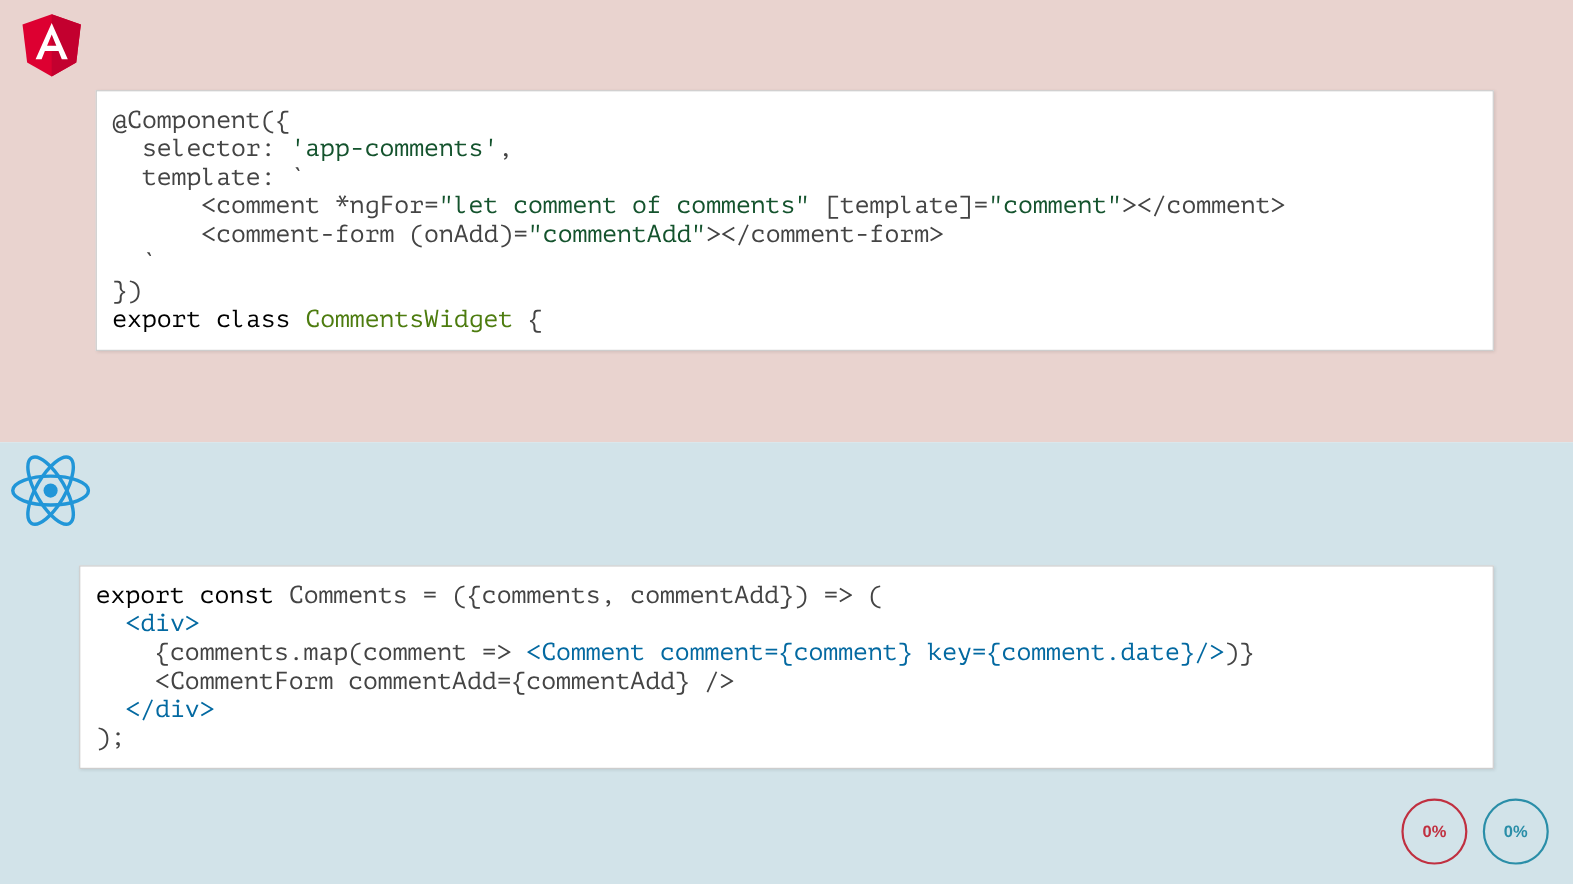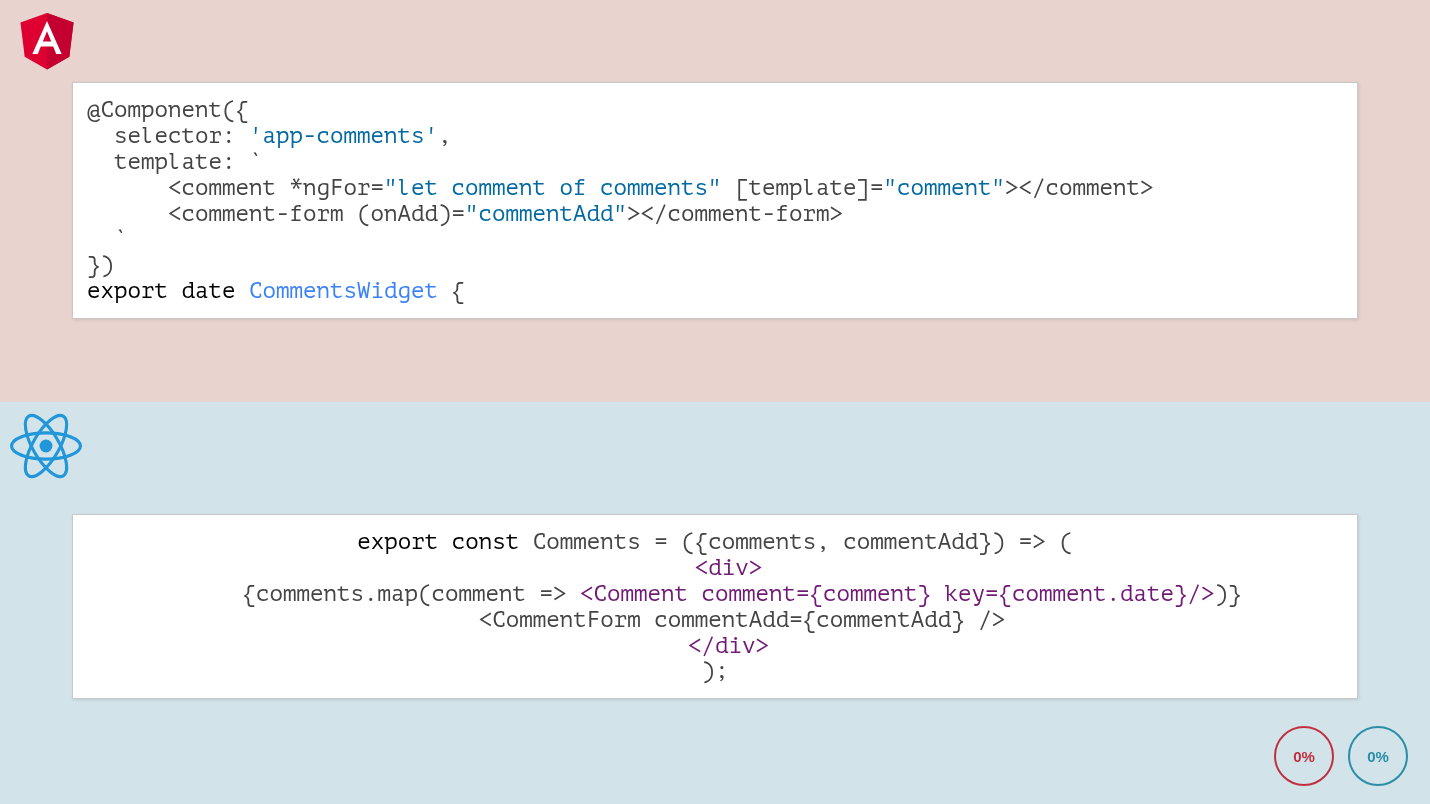--- a/index.html
+++ b/index.html
@@ -43,27 +43,27 @@
     border: 1px solid #c8c8c8;
     box-shadow: 1px 1px 3px rgba(0,0,0,0.1);
     padding: 14px 14px;
     font-family: "PT Mono", "Courier New", monospace;
     font-size: 22.5px;
     line-height: 1.15;
     white-space: pre;
     color: #444;
     overflow: hidden;
   }
-  .top-code { top: 82px; }
-  .bottom-code { top: 112px; text-align: center; }
+  .top-code { top: 82px; margin-left: 15px; }
+  .bottom-code { top: 112px; }
 
   .t-keyword { color: #000000; }   
-  .t-string  { color: #0369a1; }   
-  .t-tag     { color: #701a75; }   
-  .t-type    { color: #3b82f6; }   
+  .t-string  { color: #14532d; }   
+  .t-tag     { color: #0369a1; }   
+  .t-type    { color: #4d7c0f; }   
   .t-default { color: #444; }
 
   .badges {
     position: absolute;
     right: 22px;
     bottom: 18px;
     display: flex;
     gap: 14px;
   }
   .badge {
@@ -92,21 +92,21 @@
       <path fill="#FFFFFF" d="M125,52 L66,185 h22 l12-30 h50 l12,30 h22 L125,52 Z M142,135 h-34 l17-41 17,41 Z"></path>
     </svg>
   </div>
   <div class="code-box top-code"><span class="t-default">@Component({
   selector: </span><span class="t-string">'app-comments'</span><span class="t-default">,
   template: `
       &lt;comment *ngFor=</span><span class="t-string">"let comment of comments"</span><span class="t-default"> [template]=</span><span class="t-string">"comment"</span><span class="t-default">&gt;&lt;/comment&gt;
       &lt;comment-form (onAdd)=</span><span class="t-string">"commentAdd"</span><span class="t-default">&gt;&lt;/comment-form&gt;
   `
 })
-</span><span class="t-keyword">export</span><span class="t-default"> </span><span class="t-keyword">date</span><span class="t-default"> </span><span class="t-type">CommentsWidget</span><span class="t-default"> {</span></div>
+</span><span class="t-keyword">export</span><span class="t-default"> </span><span class="t-keyword">class</span><span class="t-default"> </span><span class="t-type">CommentsWidget</span><span class="t-default"> {</span></div>
 </div>
 
 <div class="bottom-section">
   <div class="react-logo">
     <svg viewBox="-11.5 -10.23 23 20.46" width="72" height="72">
       <circle r="2.05" fill="#2196d8"></circle>
       <g stroke="#2196d8" stroke-width="1" fill="none">
         <ellipse rx="11" ry="4.2"></ellipse>
         <ellipse rx="11" ry="4.2" transform="rotate(60)"></ellipse>
         <ellipse rx="11" ry="4.2" transform="rotate(120)"></ellipse>

